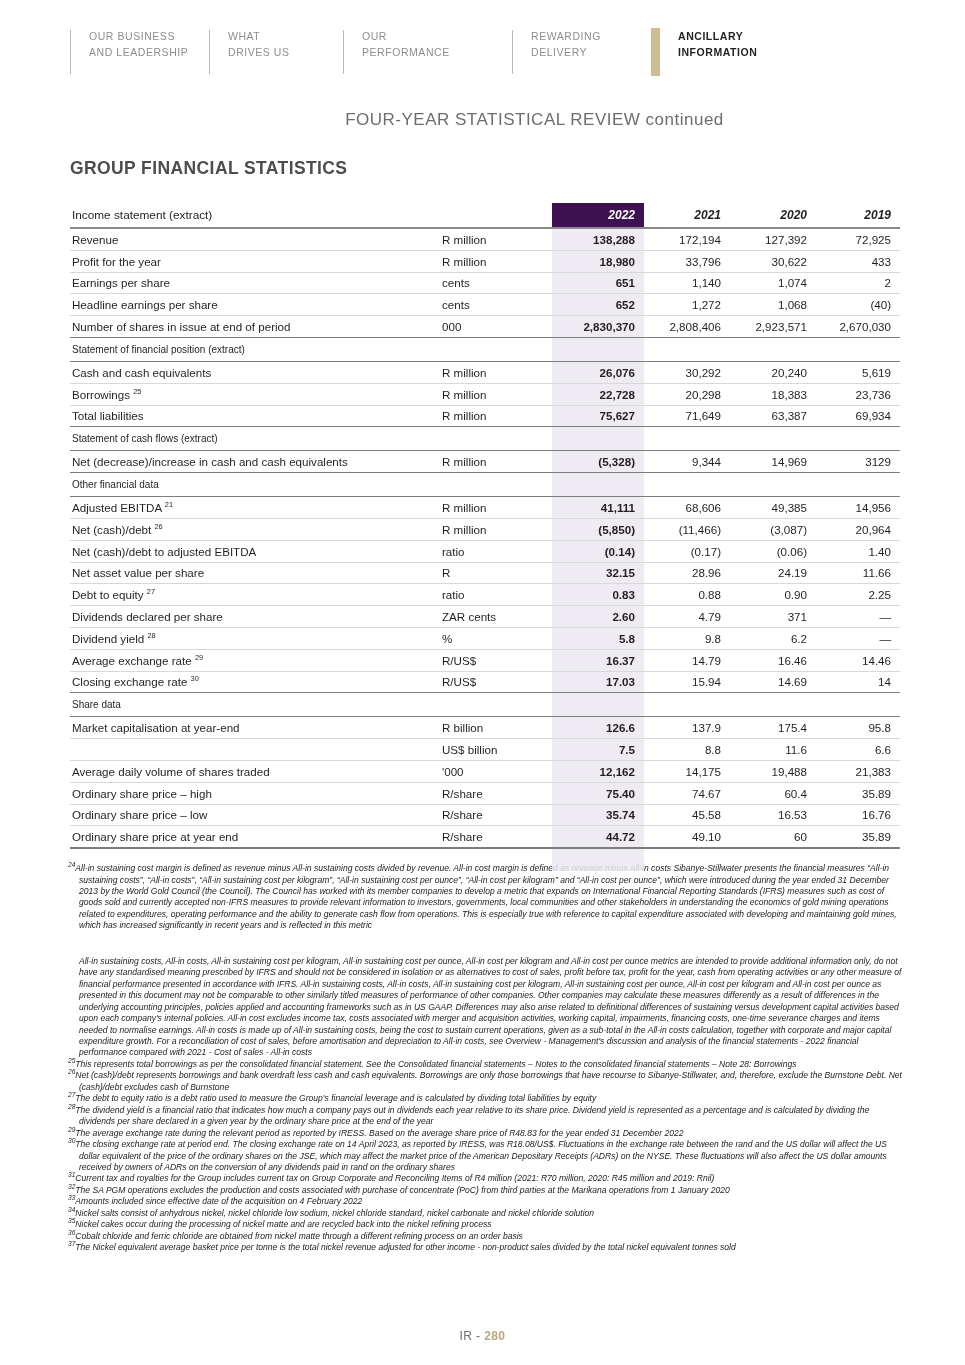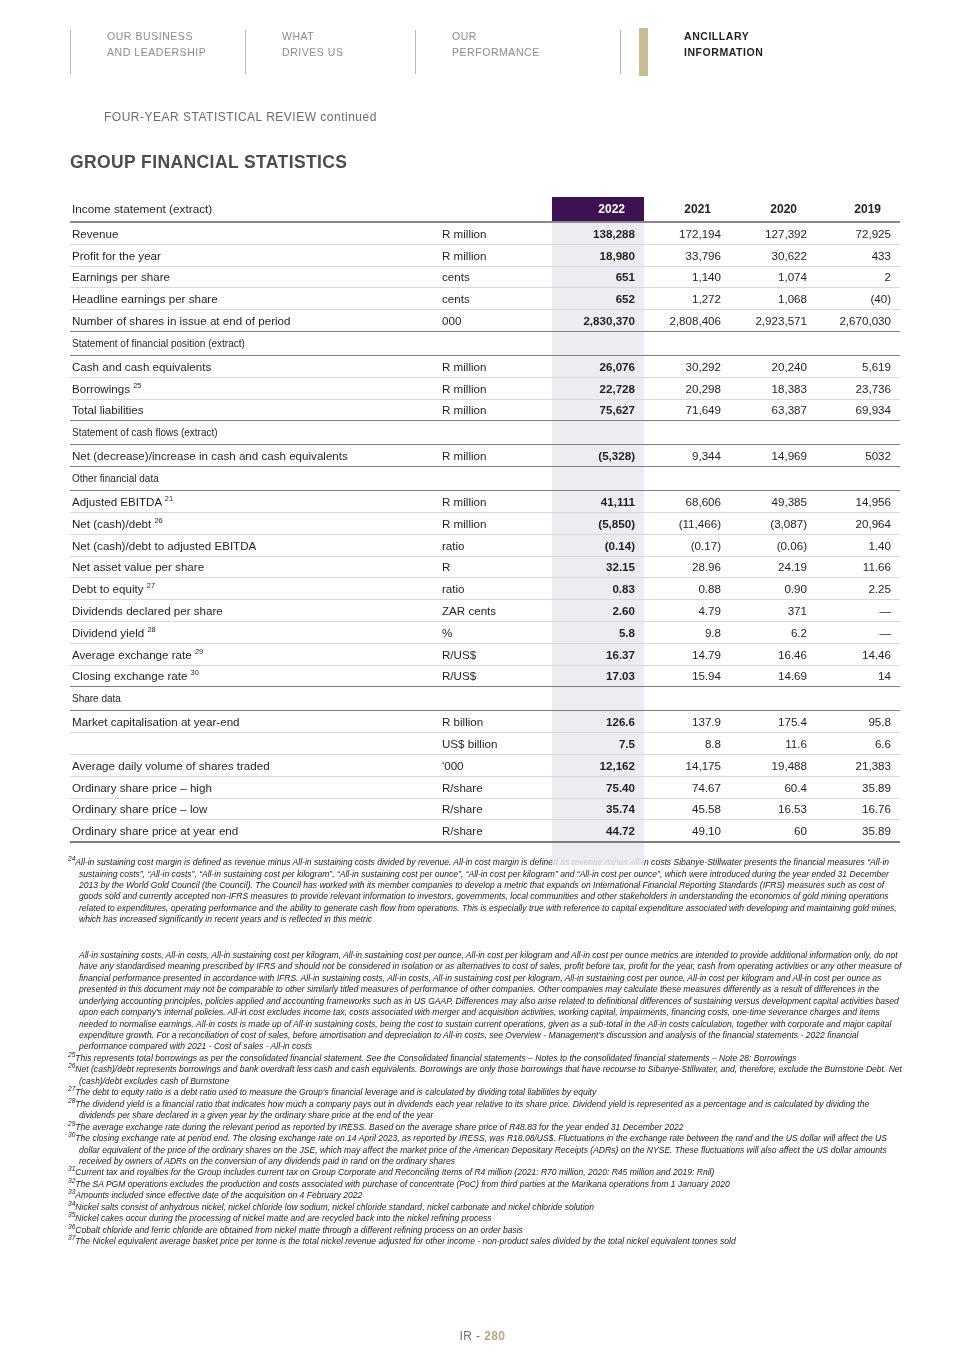--- a/index.html
+++ b/index.html
@@ -15,21 +15,20 @@
     position: relative;
     overflow: hidden;
   }
 
   
   .topnav {
     display: flex;
     align-items: stretch;
     padding: 28px 0 0 70px;
     height: 48px;
-    gap: 18px;
   }
   .nav-sep {
     width: 1px;
     background: #b9b9b9;
     margin: 2px 0 2px 0;
     flex: 0 0 1px;
   }
   .nav-sep.accent {
     width: 9px;
     background: #c9bd94;
@@ -49,23 +48,24 @@
     font-weight: bold;
   }
   .nav-w1 { width: 120px; }
   .nav-w2 { width: 115px; }
   .nav-w3 { width: 150px; }
   .nav-w4 { width: 120px; }
 
   
   .kicker {
     margin: 34px 0 0 104px;
-    font-size: 12px;
+    font-size: 17px;
     letter-spacing: 0.5px;
     color: #6d6d6d;
+    text-align: center;
   }
   .page-title {
     margin: 28px 0 10px 70px;
     font-size: 17.5px;
     font-weight: bold;
     letter-spacing: 0.4px;
     color: #4d4d4d;
   }
 
   
@@ -94,24 +94,25 @@
 
   tr.hdr th {
     height: 24px;
     font-weight: normal;
     text-align: left;
     border-bottom: 2.5px solid #8a8a8a;
   }
   tr.hdr th.lbl { padding-left: 2px; font-size: 11.8px; }
   tr.hdr th.yr {
     text-align: right;
-    padding-right: 19px;
+    padding-right: 9px;
     font-weight: bold;
     font-size: 12px;
     border-bottom: 2.5px solid #8a8a8a;
+    font-style: italic;
   }
   tr.hdr th.yr-cur {
     background: #3d1152;
     color: #ffffff;
     border-bottom: 2.5px solid #8a8a8a;
   }
 
   tr.sect td {
     height: 23px;
     border-top: 1.6px solid #7d7d7d;
@@ -195,20 +196,22 @@
   <div class="nav-sep"></div>
   <div class="nav-item nav-w1">OUR BUSINESS
 AND LEADERSHIP</div>
   <div class="nav-sep"></div>
   <div class="nav-item nav-w2">WHAT
 DRIVES US</div>
   <div class="nav-sep"></div>
   <div class="nav-item nav-w3">OUR
 PERFORMANCE</div>
   <div class="nav-sep"></div>
+  <div class="nav-item nav-w4">REWARDING
+DELIVERY</div>
   <div class="nav-sep accent"></div>
   <div class="nav-item active">ANCILLARY
 INFORMATION</div>
 </div>
 
 <div class="kicker">FOUR-YEAR STATISTICAL REVIEW continued</div>
 <div class="page-title">GROUP FINANCIAL STATISTICS</div>
 
 <div class="tbl-wrap band-holder">
   <div class="col-band" id="colBand" style="left: 482px; width: 92px; top: 25px; height: 642.922px; z-index: 0; position: absolute;"></div>
@@ -300,21 +303,21 @@
         </tr>
         <tr class="sect">
           <td colspan="6">Statement of cash flows (extract)</td>
         </tr>
         <tr class="data nb">
           <td class="lbl">Net (decrease)/increase in cash and cash equivalents</td>
           <td class="unit">R million</td>
           <td class="num cur">(5,328)</td>
           <td class="num">9,344</td>
           <td class="num">14,969</td>
-          <td class="num">5032</td>
+          <td class="num">3129</td>
         </tr>
         <tr class="sect">
           <td colspan="6">Other financial data</td>
         </tr>
         <tr class="data">
           <td class="lbl">Adjusted EBITDA <sup>21</sup></td>
           <td class="unit">R million</td>
           <td class="num cur">41,111</td>
           <td class="num">68,606</td>
           <td class="num">49,385</td>

